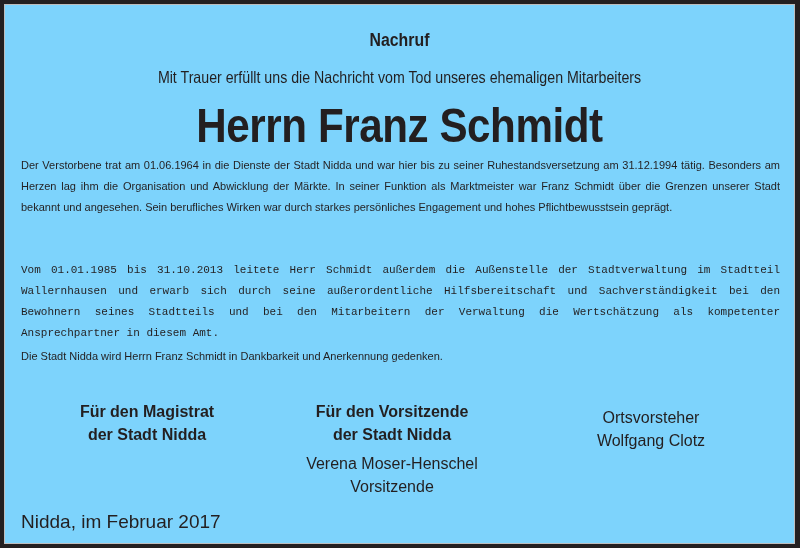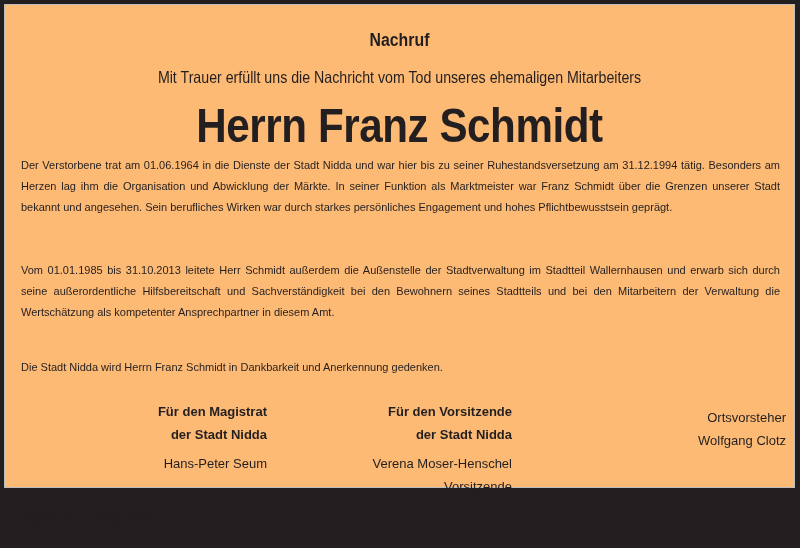--- a/index.html
+++ b/index.html
@@ -4,22 +4,22 @@
 <style>
   html, body { margin: 0; padding: 0; }
   body {
     width: 800px; height: 548px; overflow: hidden;
     background: #231f20;
     font-family: "Liberation Sans", sans-serif;
     color: #231f20;
   }
   .page {
     position: absolute; left: 4px; top: 4px;
-    width: 791px; height: 484px;
-    background: #fdba74;
+    width: 791px; height: 540px;
+    background: #7dd3fc;
     box-shadow: inset 0 0 0 1px #bdbdbd;
   }
   .abs { position: absolute; }
   .center { text-align: center; left: 0; width: 791px; }
   .kicker {
     top: 26px; font-size: 18px; font-weight: bold;
     transform: scaleX(0.88); transform-origin: center;
   }
   .intro {
     top: 64px; font-size: 16.5px;
@@ -28,53 +28,52 @@
   .headline {
     top: 93px; font-size: 49px; font-weight: bold; letter-spacing: -0.5px;
     transform: scaleX(0.86); transform-origin: center;
   }
   .para {
     left: 17px; width: 759px;
     font-size: 11px; line-height: 21px;
     text-align: justify; text-align-last: left;
   }
   .p1 { top: 151px; }
-  .p2 { top: 256px; }
+  .p2 { top: 256px; font-family: Liberation Mono, monospace; }
   .p3 { top: 342px; }
-  .p3 .line { display: block; margin-top: 11px; }
+  .p3 .line { display: block; }
   .sig {
-    top: 396px; text-align: right; font-size: 13px;
+    top: 396px; text-align: center; font-size: 16px;
   }
   .sig .org { font-weight: bold; line-height: 23px; display: block; }
   .sig .gap { height: 6px; }
   .sig .person { line-height: 23px; display: block; }
   .sig1 { left: 23px; width: 240px; }
   .sig2 { left: 268px; width: 240px; }
   .sig3 { left: 512px; width: 270px; }
-  .dateline { left: 17px; top: 507px; font-size: 13px; }
+  .dateline { left: 17px; top: 507px; font-size: 19px; }
 </style>
 </head>
 <body>
 
 <div class="page">
   <div class="abs center kicker">Nachruf</div>
   <div class="abs center intro">Mit Trauer erfüllt uns die Nachricht vom Tod unseres ehemaligen Mitarbeiters</div>
   <div class="abs center headline">Herrn Franz Schmidt</div>
 
   <div class="abs para p1">Der Verstorbene trat am 01.06.1964 in die Dienste der Stadt Nidda und war hier bis zu seiner Ru­hestandsversetzung am 31.12.1994 tätig. Besonders am Herzen lag ihm die Organisation und Ab­wicklung der Märkte. In seiner Funktion als Marktmeister war Franz Schmidt über die Grenzen unserer Stadt bekannt und angesehen. Sein berufliches Wirken war durch starkes persönliches Engagement und hohes Pflichtbewusstsein geprägt.</div>
   <div class="abs para p2">Vom 01.01.1985 bis 31.10.2013 leitete Herr Schmidt außerdem die Außenstelle der Stadtverwaltung im Stadtteil Wallernhausen und erwarb sich durch seine außerordentliche Hilfsbereitschaft und Sachverständigkeit bei den Bewohnern seines Stadtteils und bei den Mitarbeitern der Verwaltung die Wertschätzung als kompetenter Ansprechpartner in diesem Amt.</div>
   <div class="abs para p3">
     <span class="line">Die Stadt Nidda wird Herrn Franz Schmidt in Dankbarkeit und Anerkennung gedenken.</span>
   </div>
 
   <div class="abs sig sig1">
     <span class="org">Für den Magistrat</span>
     <span class="org">der Stadt Nidda</span>
     <div class="gap"></div>
-    <span class="person">Hans-Peter Seum</span>
   </div>
   <div class="abs sig sig2">
     <span class="org">Für den Vorsitzende</span>
     <span class="org">der Stadt Nidda</span>
     <div class="gap"></div>
     <span class="person">Verena Moser-Henschel</span>
     <span class="person">Vorsitzende</span>
   </div>
   <div class="abs sig sig3">
     <div class="gap"></div>

